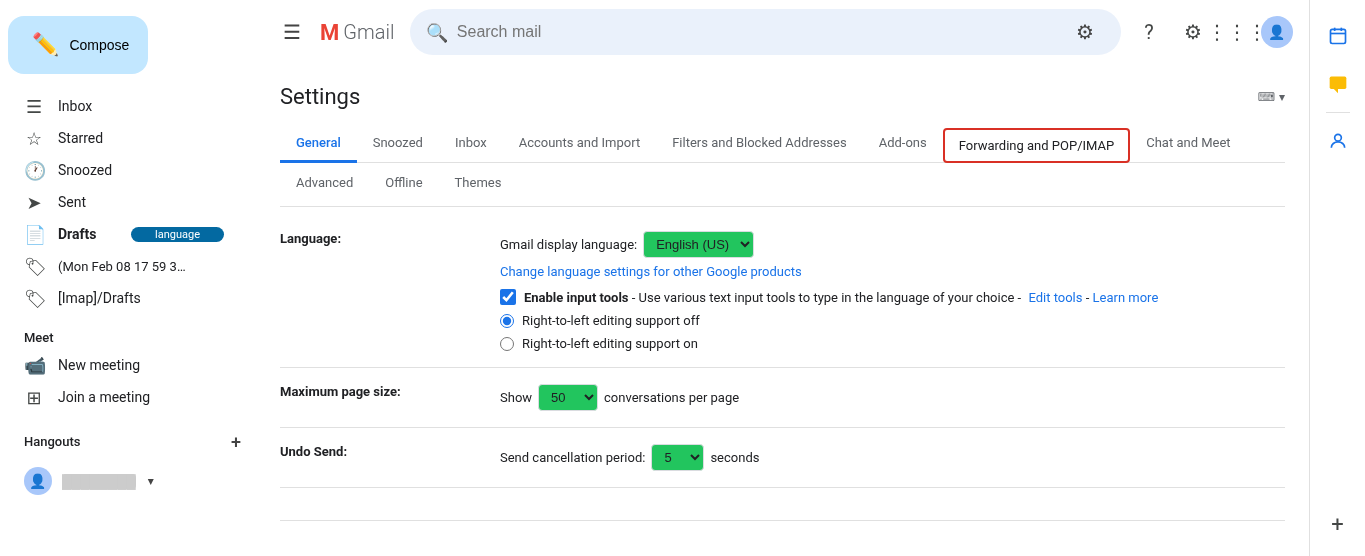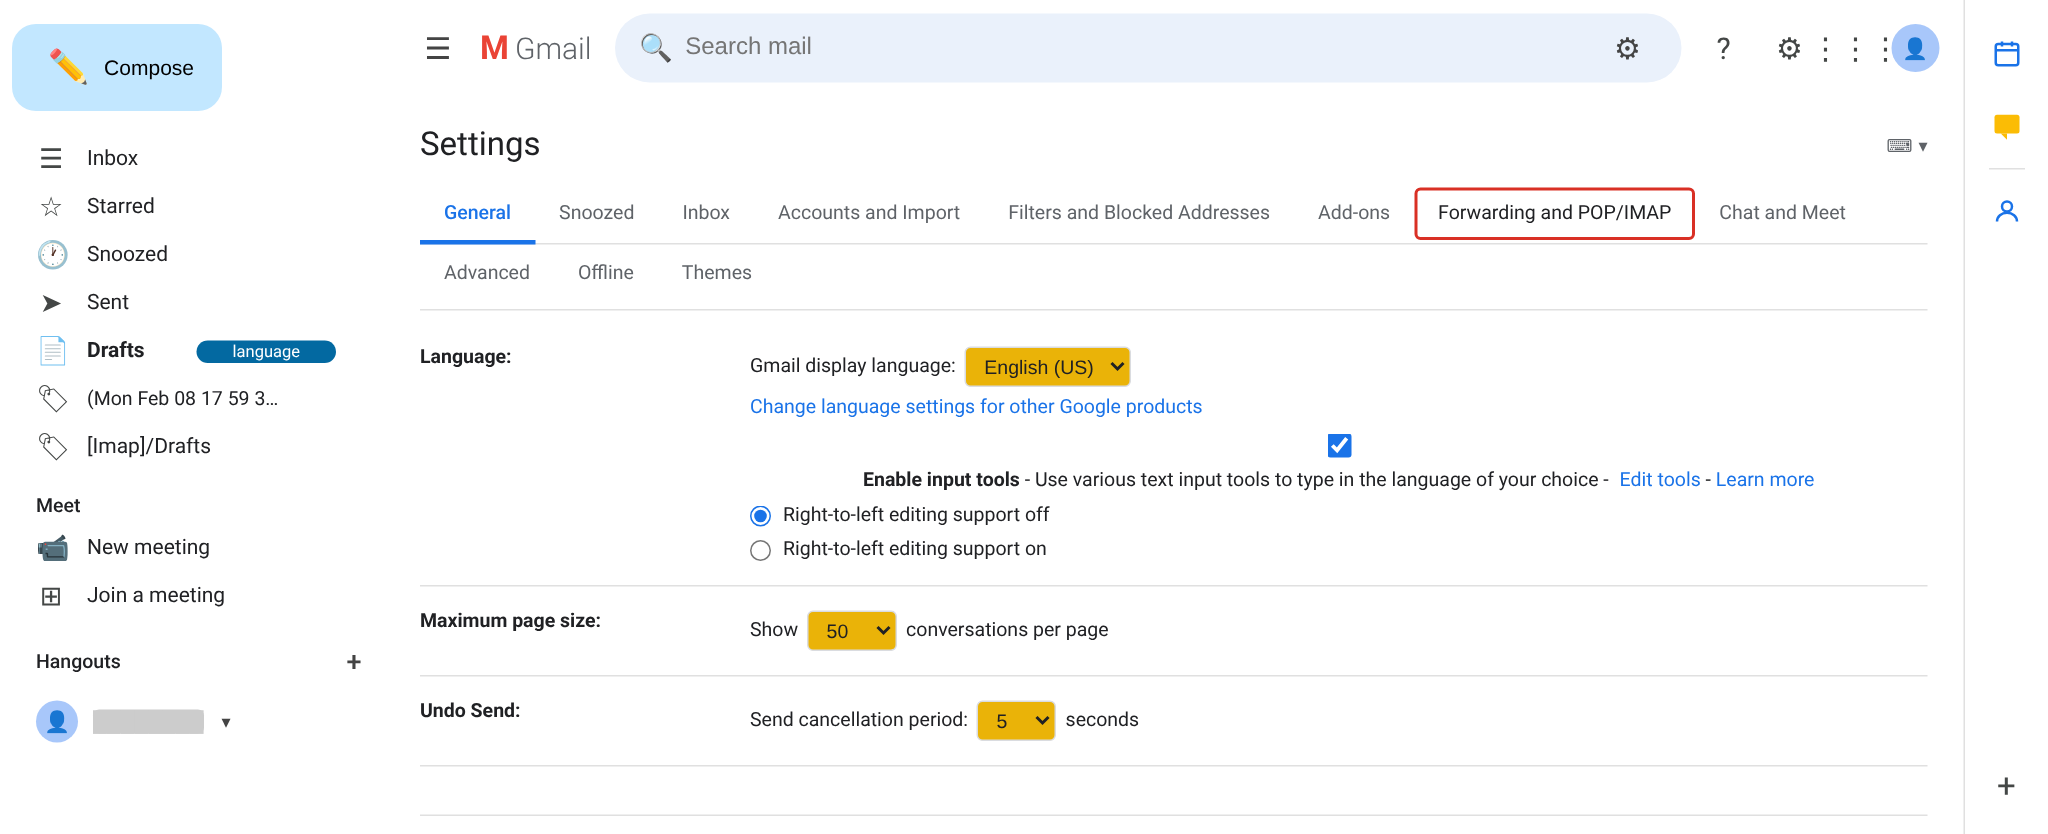--- a/index.html
+++ b/index.html
@@ -41,36 +41,36 @@
     .strip-icon { width: 40px; height: 40px; display: flex; align-items: center; justify-content: center; cursor: pointer; border-radius: 50%; color: #444746; font-size: 20px; }
     .strip-divider { width: 24px; height: 1px; background: #e0e0e0; }
     .strip-plus { width: 40px; height: 40px; display: flex; align-items: center; justify-content: center; cursor: pointer; border-radius: 50%; color: #444746; font-size: 22px; margin-top: auto; margin-bottom: 12px; }
 
     
     .settings-container { flex: 1; overflow-y: auto; padding: 20px 24px; }
     .settings-title { font-size: 22px; font-weight: 400; color: #202124; margin-bottom: 16px; display: flex; align-items: center; justify-content: space-between; }
     .keyboard-shortcut { font-size: 12px; color: #5f6368; display: flex; align-items: center; gap: 4px; cursor: pointer; }
 
     
-    .tabs-row { display: flex; align-items: flex-start; border-bottom: 1px solid #e0e0e0; gap: 0; flex-wrap: wrap; }
+    .tabs-row { display: flex; align-items: flex-end; border-bottom: 1px solid #e0e0e0; gap: 0; flex-wrap: wrap; }
     .tab { padding: 10px 16px; font-size: 13px; color: #5f6368; cursor: pointer; white-space: nowrap; border-bottom: 3px solid transparent; margin-bottom: -1px; }
     .tab.active { color: #1a73e8; border-bottom: 3px solid #1a73e8; font-weight: 500; }
     .tab.highlighted { border: 2px solid #d93025; border-radius: 4px; color: #202124; padding: 8px 14px; }
     .subtabs-row { display: flex; align-items: center; gap: 0; padding-top: 4px; padding-bottom: 8px; border-bottom: 1px solid #e0e0e0; }
     .subtab { padding: 8px 16px; font-size: 13px; color: #5f6368; cursor: pointer; }
 
     
     .settings-table { width: 100%; border-collapse: collapse; margin-top: 8px; }
     .settings-row { border-bottom: 1px solid #e0e0e0; }
     .settings-label-cell { padding: 16px 24px 16px 0; vertical-align: top; width: 220px; font-weight: 700; font-size: 13px; color: #202124; white-space: nowrap; }
     .settings-content-cell { padding: 16px 0; vertical-align: top; font-size: 13px; color: #202124; }
     .inline-row { display: flex; align-items: center; gap: 6px; flex-wrap: wrap; }
-    select { border: 1px solid #dadce0; border-radius: 4px; padding: 4px 8px; font-size: 13px; color: #202124; background: #eab308; cursor: pointer; }
+    select { border: 1px solid #dadce0; border-radius: 4px; padding: 4px 8px; font-size: 13px; color: #202124; background: #22c55e; cursor: pointer; }
     .blue-link { color: #1a73e8; text-decoration: none; cursor: pointer; }
-    .checkbox-row { display: flex; align-items: center; gap: 8px; margin-top: 10px; flex-direction: column; }
+    .checkbox-row { display: flex; align-items: center; gap: 8px; margin-top: 10px; }
     .radio-row { display: flex; align-items: center; gap: 8px; margin-top: 8px; }
     input[type="checkbox"] { width: 16px; height: 16px; accent-color: #1a73e8; cursor: pointer; }
     input[type="radio"] { width: 14px; height: 14px; accent-color: #1a73e8; cursor: pointer; }
 
     
     .settings-container::-webkit-scrollbar { width: 8px; }
     .settings-container::-webkit-scrollbar-thumb { background: #bdc1c6; border-radius: 4px; }
   </style>
 </head>
 <body>

